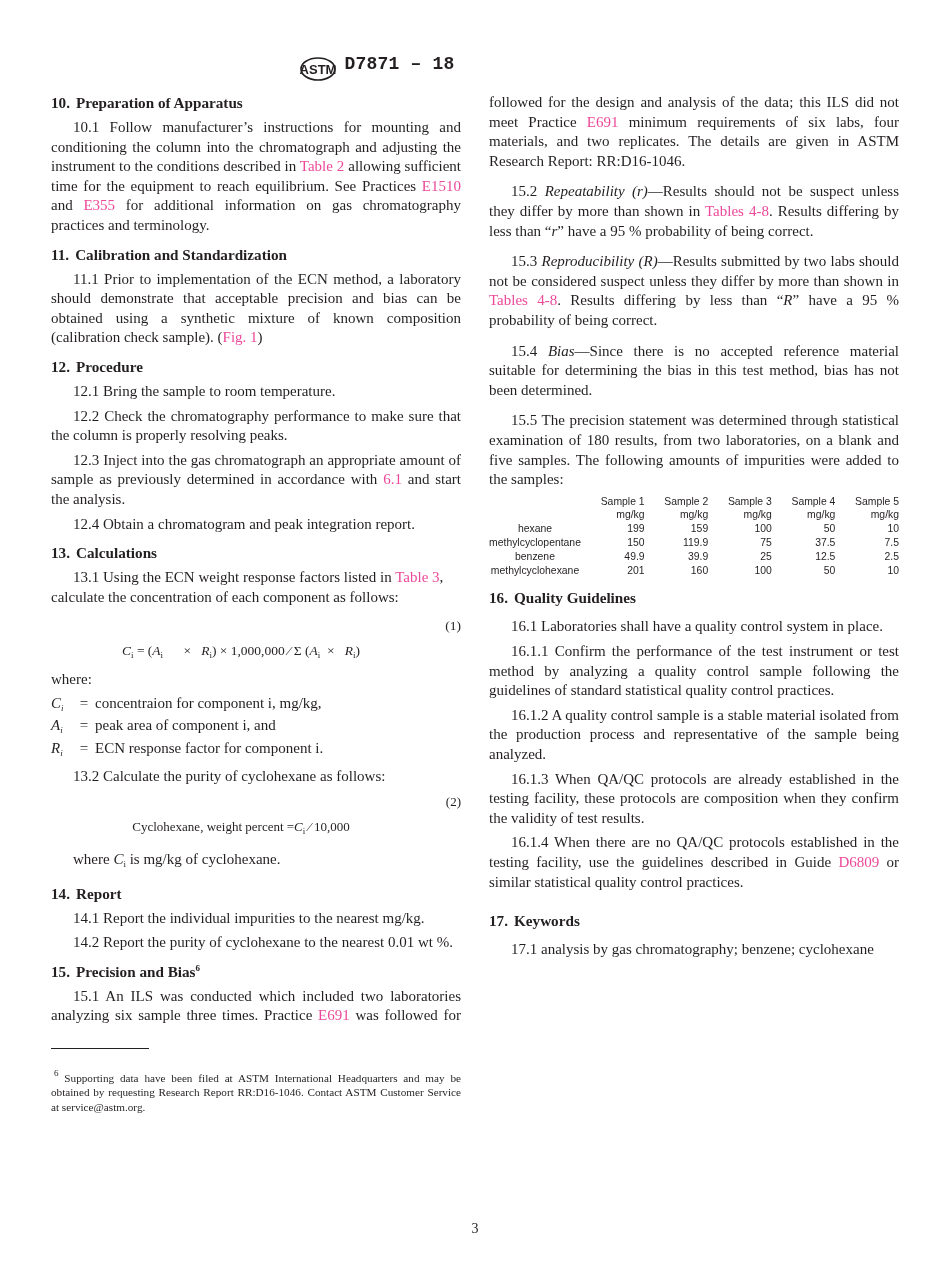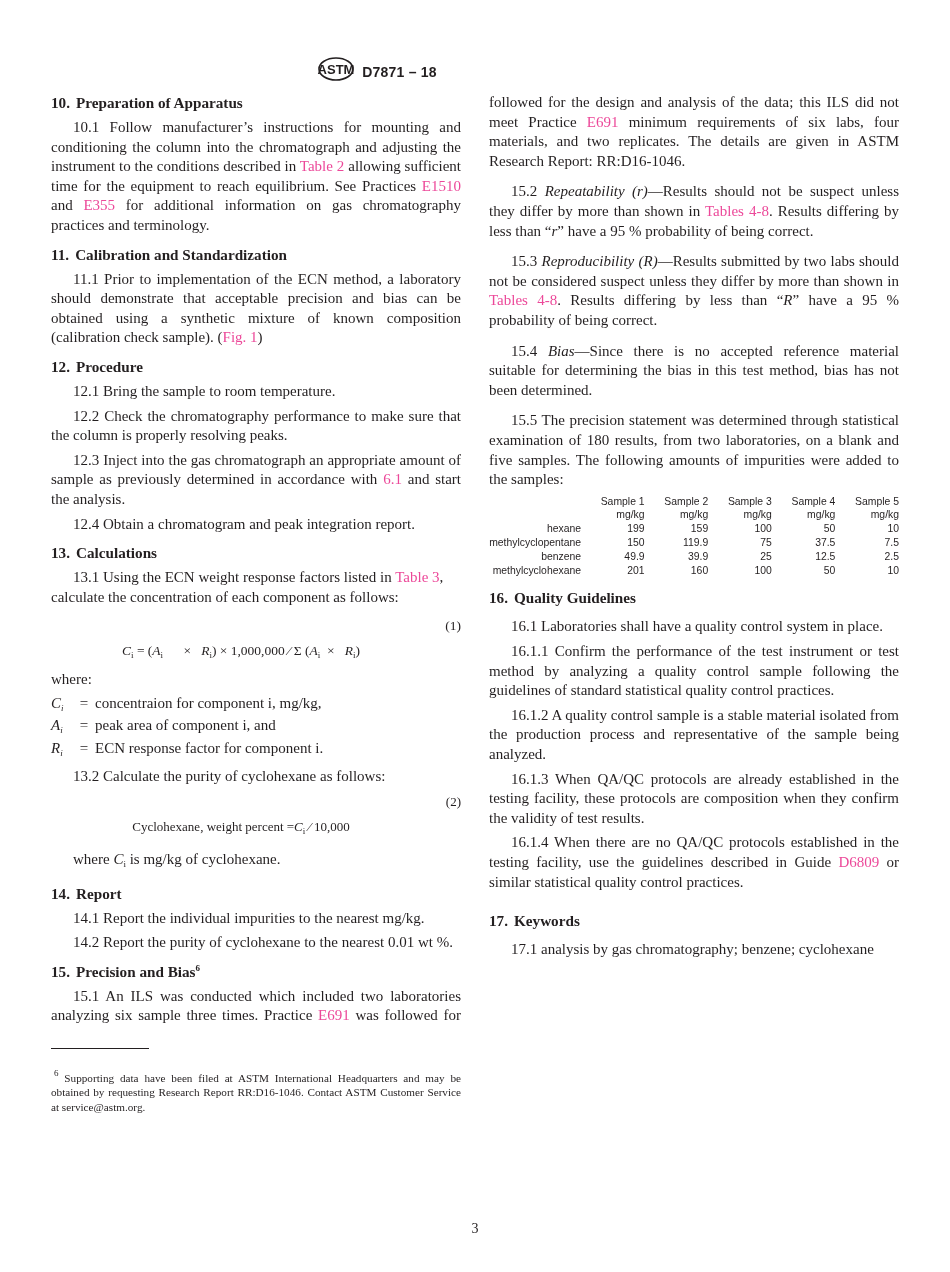--- a/index.html
+++ b/index.html
@@ -7,26 +7,26 @@
   body {
     position: relative;
     font-family: "Liberation Serif", "DejaVu Serif", serif;
     color: #231f20;
     font-size: 15px;
     line-height: 19.6px;
     overflow: hidden;
   }
   .header {
     position: absolute; top: 55px; left: 0; width: 753px;
-    display: flex; justify-content: center; align-items: flex-end; gap: 6px;
+    display: flex; justify-content: center; align-items: flex-start; gap: 6px;
   }
   .logo { width: 40px; height: 28px; }
   .doc-id {
-    font-family: Liberation Sans, sans-serif;
-    font-weight: bold; font-size: 14px; letter-spacing: 0.2px;
+    font-family: Liberation Mono, monospace;
+    font-weight: bold; font-size: 18px; letter-spacing: 0.2px;
   }
   .col { position: absolute; top: 93px; width: 410px; }
   .col-left { left: 51px; }
   .col-right { left: 489px; }
   h2 {
     font-size: 15.2px; font-weight: bold; line-height: 20px;
   }
   h2 .num { margin-right: 6px; }
   p { text-align: justify; text-indent: 0; }
   .para { text-indent: 22px; text-align: justify; }
@@ -45,21 +45,21 @@
   .def-sym { width: 22px; font-style: italic; }
   .def-eq { width: 22px; text-align: center; }
   .def-text { flex: 1; }
   .footnote-rule { width: 98px; height: 1px; background: #231f20; margin-top: 22px; margin-bottom: 12px; }
   .footnote { font-size: 11.2px; line-height: 14.6px; text-align: justify; text-indent: 3px; margin-top: 22px; }
   .imp-table {
     font-family: "Liberation Sans", "DejaVu Sans", sans-serif;
     font-size: 10.4px; line-height: 13.8px; border-collapse: collapse; width: 410px;
   }
   .imp-table td, .imp-table th { font-weight: normal; padding: 0; text-align: right; }
-  .imp-table .rowlabel { text-align: right; width: 92px; white-space: nowrap; }
+  .imp-table .rowlabel { text-align: center; width: 92px; white-space: nowrap; }
   .page-num { position: absolute; top: 1219px; left: 0; width: 950px; text-align: center; font-size: 14px; }
 </style>
 </head>
 <body>
 
 <div class="header">
   <svg class="logo" viewBox="0 0 40 28">
     <ellipse cx="20" cy="14" rx="17" ry="11" fill="none" stroke="#231f20" stroke-width="1.6"></ellipse>
     <text x="20" y="19" text-anchor="middle" font-family="Liberation Sans, sans-serif" font-weight="bold" font-size="13" fill="#231f20">ASTM</text>
   </svg>

